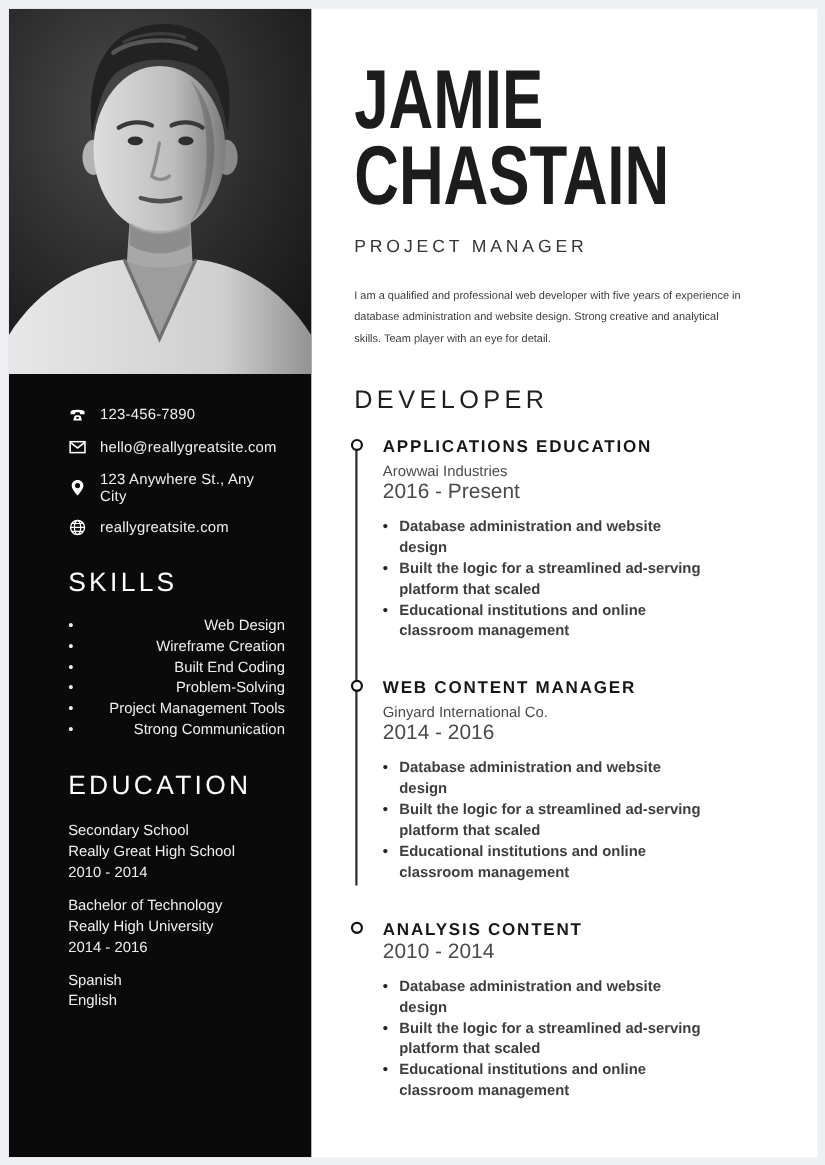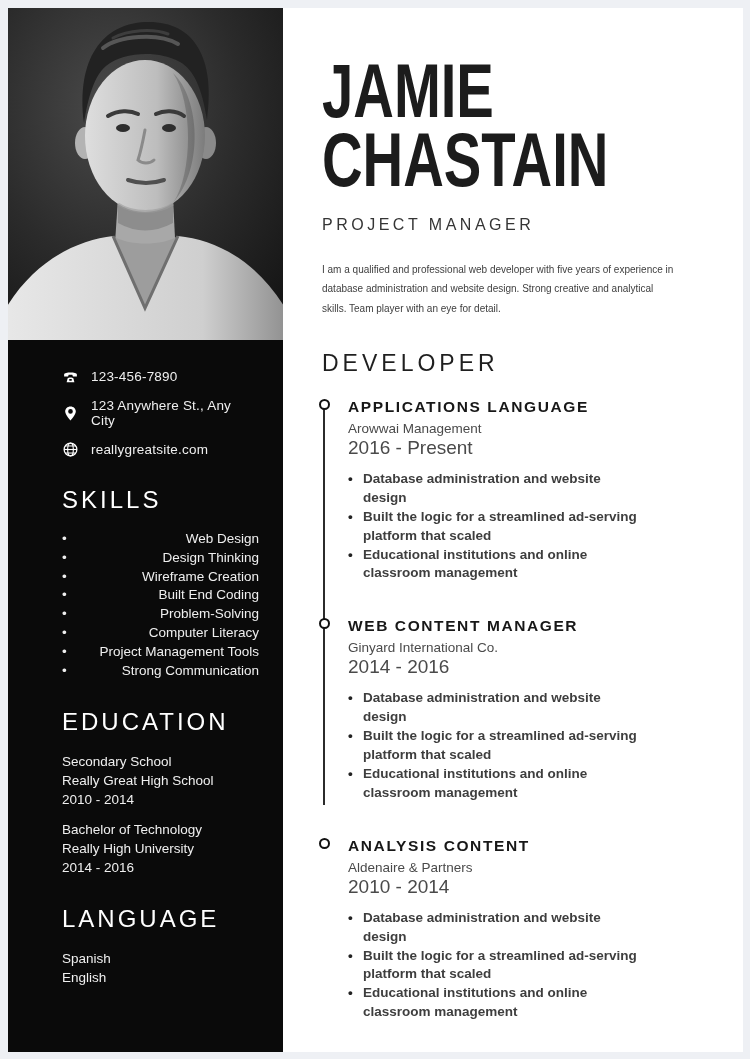--- a/index.html
+++ b/index.html
@@ -164,20 +164,29 @@
                 <path d="M3 9 C3 5.5 21 5.5 21 9 L21 12 L15.5 12 L14.5 9.5 L9.5 9.5 L8.5 12 L3 12 Z" fill="#fff"></path>
                 <path d="M8 14.5 C9 13.2 15 13.2 16 14.5 L17.5 20 L6.5 20 Z" fill="#fff"></path>
                 <rect x="10" y="15.5" width="4" height="2.4" rx="1" fill="#0a0a0a"></rect>
               </svg>
           </span>
           <span class="contact-value">123-456-7890</span>
         </li>
         <li class="contact-item">
           <span class="cicon">
             <svg viewBox="0 0 24 24">
+                <rect x="2.5" y="5" width="19" height="14" fill="none" stroke="#fff" stroke-width="2"></rect>
+                <path d="M3.5 6.5 L12 13 L20.5 6.5" fill="none" stroke="#fff" stroke-width="2"></path>
+              </svg>
+          </span>
+          <span class="contact-value">hello@reallygreatsite.com</span>
+        </li>
+        <li class="contact-item">
+          <span class="cicon">
+            <svg viewBox="0 0 24 24">
                 <path d="M12 2 C7.5 2 4.5 5.2 4.5 9.3 C4.5 14 12 22 12 22 C12 22 19.5 14 19.5 9.3 C19.5 5.2 16.5 2 12 2 Z M12 12.4 A3.3 3.3 0 1 1 12 5.8 A3.3 3.3 0 0 1 12 12.4 Z" fill="#fff"></path>
               </svg>
           </span>
           <span class="contact-value">123 Anywhere St., Any City</span>
         </li>
         <li class="contact-item">
           <span class="cicon">
             <svg viewBox="0 0 24 24">
                 <circle cx="12" cy="12" r="9" fill="none" stroke="#fff" stroke-width="1.8"></circle>
                 <ellipse cx="12" cy="12" rx="4" ry="9" fill="none" stroke="#fff" stroke-width="1.6"></ellipse>
@@ -186,42 +195,39 @@
                 <line x1="4.2" y1="17" x2="19.8" y2="17" stroke="#fff" stroke-width="1.4"></line>
               </svg>
           </span>
           <span class="contact-value">reallygreatsite.com</span>
         </li>
       </ul>
 
       <h2 class="side-heading">SKILLS</h2>
       <ul class="skill-list">
         <li>Web Design</li>
-        <li>Design Thinking</li>
         <li>Wireframe Creation</li>
         <li>Built End Coding</li>
         <li>Problem-Solving</li>
-        <li>Computer Literacy</li>
         <li>Project Management Tools</li>
         <li>Strong Communication</li>
       </ul>
 
       <h2 class="side-heading">EDUCATION</h2>
       <div class="edu-entry">
         <div>Secondary School</div>
         <div>Really Great High School</div>
         <div>2010 - 2014</div>
       </div>
       <div class="edu-entry">
         <div>Bachelor of Technology</div>
         <div>Really High University</div>
         <div>2014 - 2016</div>
       </div>
 
-      <h2 class="side-heading">LANGUAGE</h2>
       <ul class="lang-list">
         <li>Spanish</li>
         <li>English</li>
       </ul>
 
     </div>
   </aside>
 
   <main class="main">
 
@@ -233,22 +239,22 @@
     <div class="job-title">PROJECT MANAGER</div>
 
     <p class="summary">I am a qualified and professional web developer with five years of experience in database administration and website design. Strong creative and analytical skills. Team player with an eye for detail.</p>
 
     <h2 class="exp-heading">DEVELOPER</h2>
 
     <div class="jobs">
       <div class="timeline-line"></div>
 
       <section class="job">
-        <h3 class="job-role">APPLICATIONS LANGUAGE</h3>
-        <div class="job-company">Arowwai Management</div>
+        <h3 class="job-role">APPLICATIONS EDUCATION</h3>
+        <div class="job-company">Arowwai Industries</div>
         <div class="job-period">2016 - Present</div>
         <ul class="job-bullets">
           <li>Database administration and website design</li>
           <li>Built the logic for a streamlined ad-serving platform that scaled</li>
           <li>Educational institutions and online classroom management</li>
         </ul>
       </section>
 
       <section class="job">
         <h3 class="job-role">WEB CONTENT MANAGER</h3>
@@ -256,21 +262,20 @@
         <div class="job-period">2014 - 2016</div>
         <ul class="job-bullets">
           <li>Database administration and website design</li>
           <li>Built the logic for a streamlined ad-serving platform that scaled</li>
           <li>Educational institutions and online classroom management</li>
         </ul>
       </section>
 
       <section class="job">
         <h3 class="job-role">ANALYSIS CONTENT</h3>
-        <div class="job-company">Aldenaire &amp; Partners</div>
         <div class="job-period">2010 - 2014</div>
         <ul class="job-bullets">
           <li>Database administration and website design</li>
           <li>Built the logic for a streamlined ad-serving platform that scaled</li>
           <li>Educational institutions and online classroom management</li>
         </ul>
       </section>
     </div>
 
   </main>

